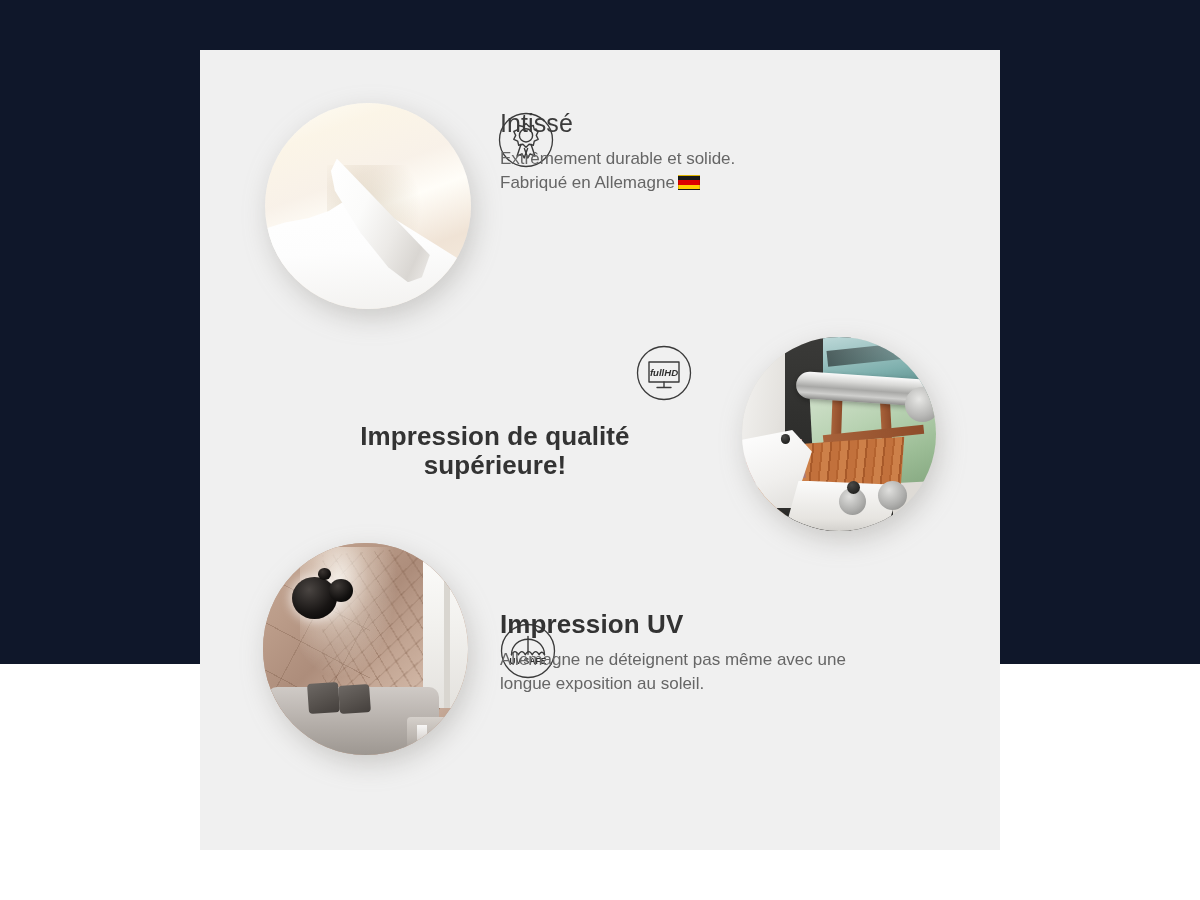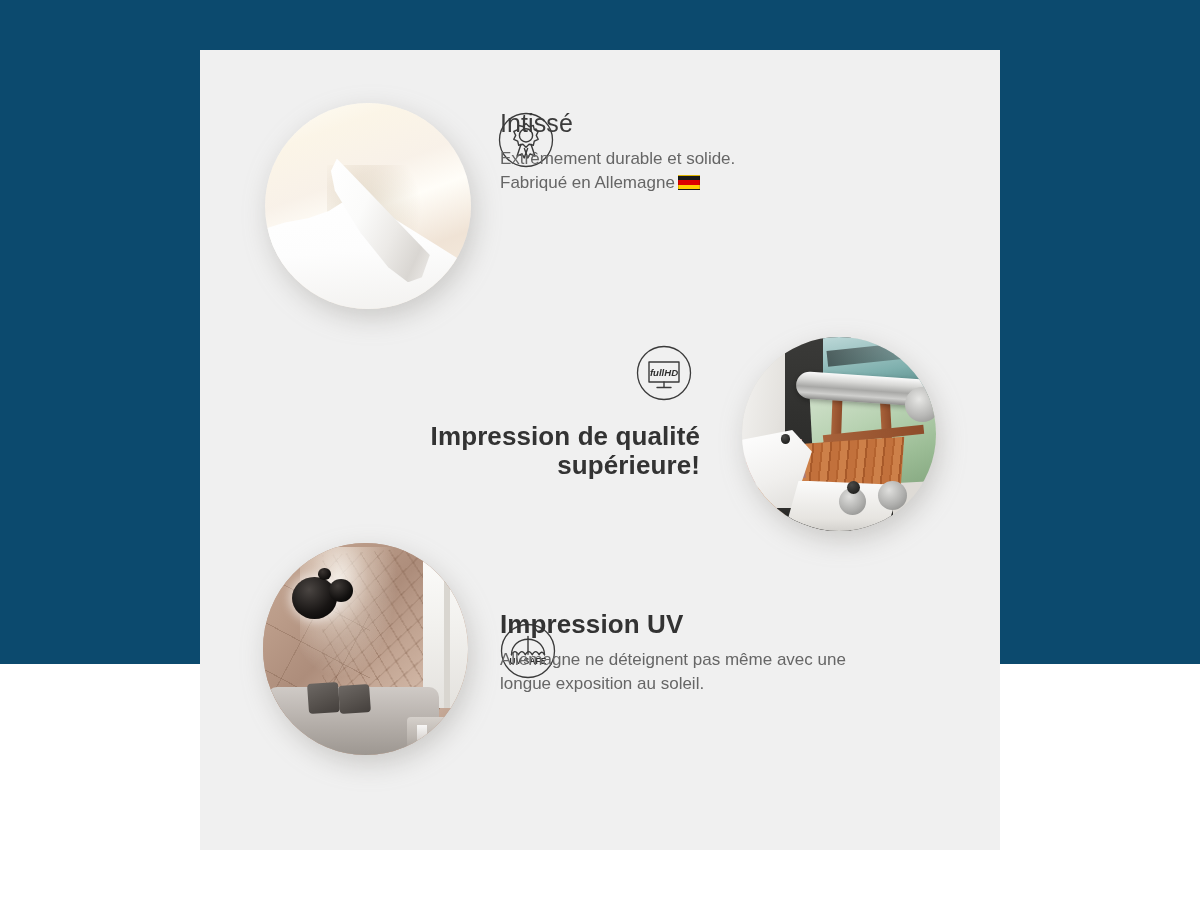--- a/index.html
+++ b/index.html
@@ -12,21 +12,21 @@
     height: 900px;
     background: #ffffff;
     font-family: "Liberation Sans", sans-serif;
     overflow: hidden;
   }
 
   .page {
     position: relative;
     width: 1200px;
     height: 664px;
-    background: #0c4a6e;
+    background: #0f172a;
   }
 
   
   .canvas {
     position: absolute;
     left: 200px;
     top: 50px;
     width: 800px;
     height: 800px;
     background: #f0f0f0;
@@ -320,21 +320,21 @@
     border: 1px solid rgba(0,0,0,0.12);
     box-sizing: border-box;
     background: linear-gradient(180deg,
       #1a1a1a 0%, #1a1a1a 33.3%,
       #dd0000 33.3%, #dd0000 66.6%,
       #ffce00 66.6%, #ffce00 100%);
   }
 
   
   #block-intisse   { left: 300px; top: 60px;  width: 300px; text-align: left; }
-  #block-quality   { left: 90px;  top: 372px; width: 410px; text-align: right; }
+  #block-quality   { left: 90px;  top: 372px; width: 410px; text-align: center; }
   #block-uv        { left: 300px; top: 560px; width: 380px; text-align: left; }
 </style>
 </head>
 <body>
 
 <div class="page">
   <div class="canvas">
 
     <div class="photo-wrap" style="left:65px; top:53px; width:206px; height:206px;">
       <div class="photo">

